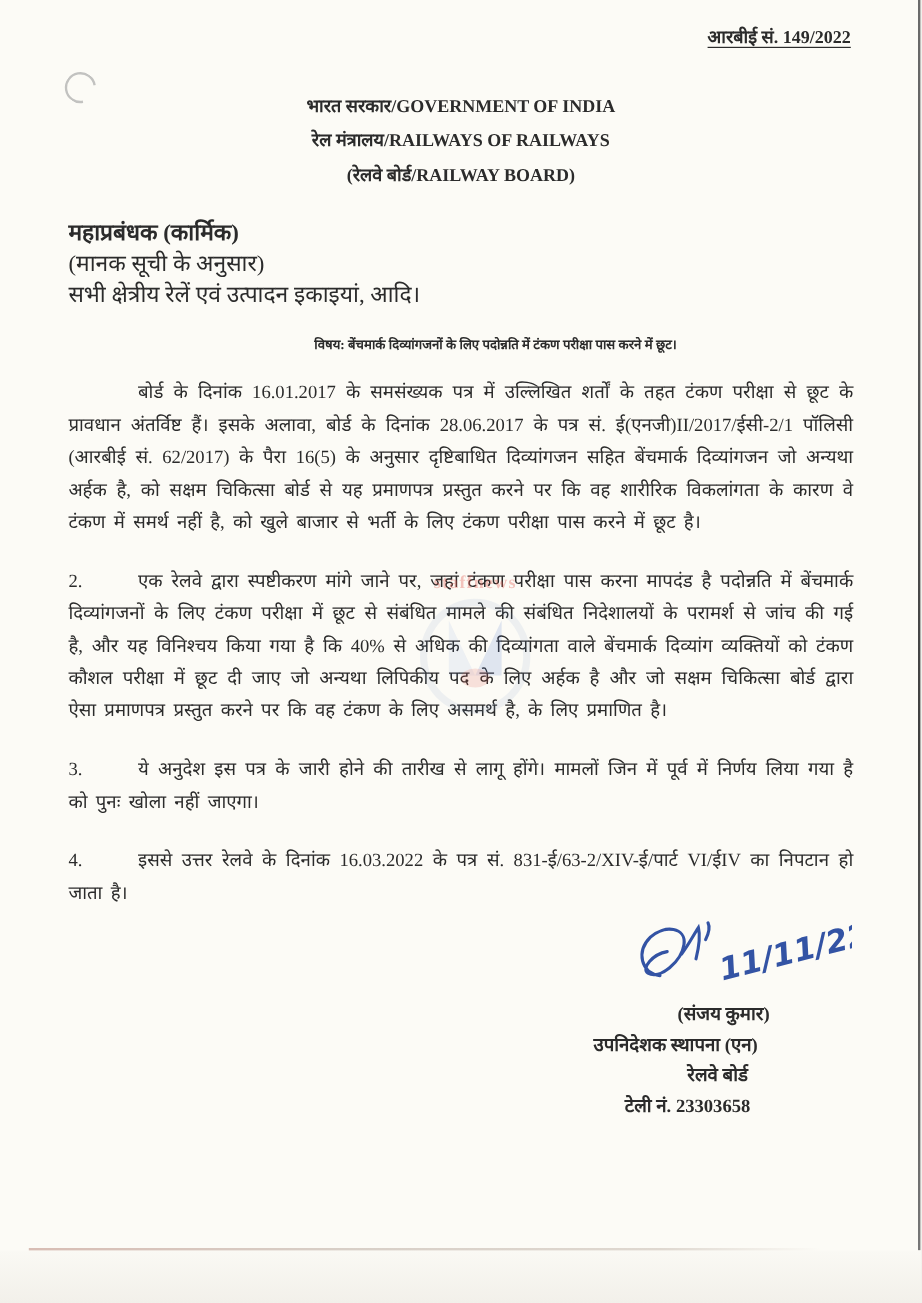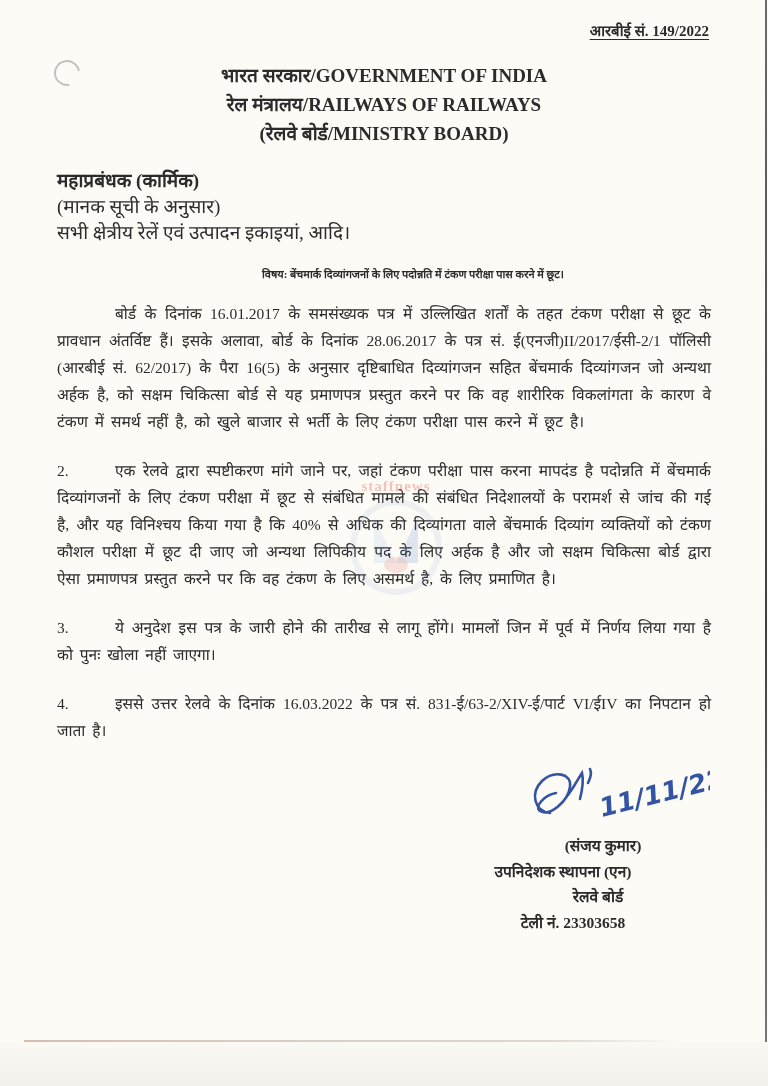--- a/index.html
+++ b/index.html
@@ -16,21 +16,21 @@
   }
   
   .edge-line-right{position:absolute;top:0;right:1px;width:2px;height:1042px;background:linear-gradient(#6b6b6b,#3f3f3f 60%,#777);}
   .edge-line-bottom{position:absolute;left:24px;top:1040px;width:660px;height:2px;background:linear-gradient(90deg,#d8bdb4,#d8cfc7 40%,#dfd8d0 80%,transparent);}
   .bottom-shade{position:absolute;left:0;top:1042px;width:100%;height:44px;background:linear-gradient(#faf9f4,#f2f0ea);}
   .pen-circle{position:absolute;left:54px;top:60px;width:22px;height:22px;border:2px solid #c2c2c0;border-radius:50%;border-right-color:transparent;transform:rotate(35deg);}
 
   .ref{ text-align:right;font-weight:700;font-size:15px;padding-right:2px;}
   .ref span{text-decoration:underline;text-underline-offset:3px;}
 
-  .org{ text-align:center;margin-top:21px;font-weight:700;font-size:19px;line-height:29px;}
+  .org{ text-align:center;margin-top:34px;font-weight:700;font-size:15px;line-height:29px;}
 
   .letter-row{display:flex;justify-content:space-between;align-items:baseline;margin-top:24px;font-weight:700;font-size:15.5px;}
 
   .addressee{margin-top:20px;font-size:19px;line-height:26px;}
   .addressee .line1{font-weight:700;}
 
   .subject{margin-top:16px;padding-left:58px;font-weight:700;font-size:11px;line-height:24px;text-align:center;}
 
   .body-text{margin-top:14px;font-size:15.5px;}
   .para{margin:0 0 22px 0;text-align:justify;line-height:27px;word-spacing:3px;}
@@ -72,21 +72,21 @@
     </div>
   </div>
 
   <div class="ref">
     <span>आरबीई सं. 149/2022</span>
   </div>
 
   <div class="org">
     <div>भारत सरकार/GOVERNMENT OF INDIA</div>
     <div>रेल मंत्रालय/RAILWAYS OF RAILWAYS</div>
-    <div>(रेलवे बोर्ड/MINISTRY BOARD)</div>
+    <div>(रेलवे बोर्ड/RAILWAY BOARD)</div>
   </div>
 
 
   <div class="addressee">
     <div class="line1">महाप्रबंधक (कार्मिक)</div>
     <div>(मानक सूची के अनुसार)</div>
     <div>सभी क्षेत्रीय रेलें एवं उत्पादन इकाइयां, आदि।</div>
   </div>
 
   <div class="subject">विषय: बेंचमार्क दिव्यांगजनों के लिए पदोन्नति में टंकण परीक्षा पास करने में छूट।</div>

